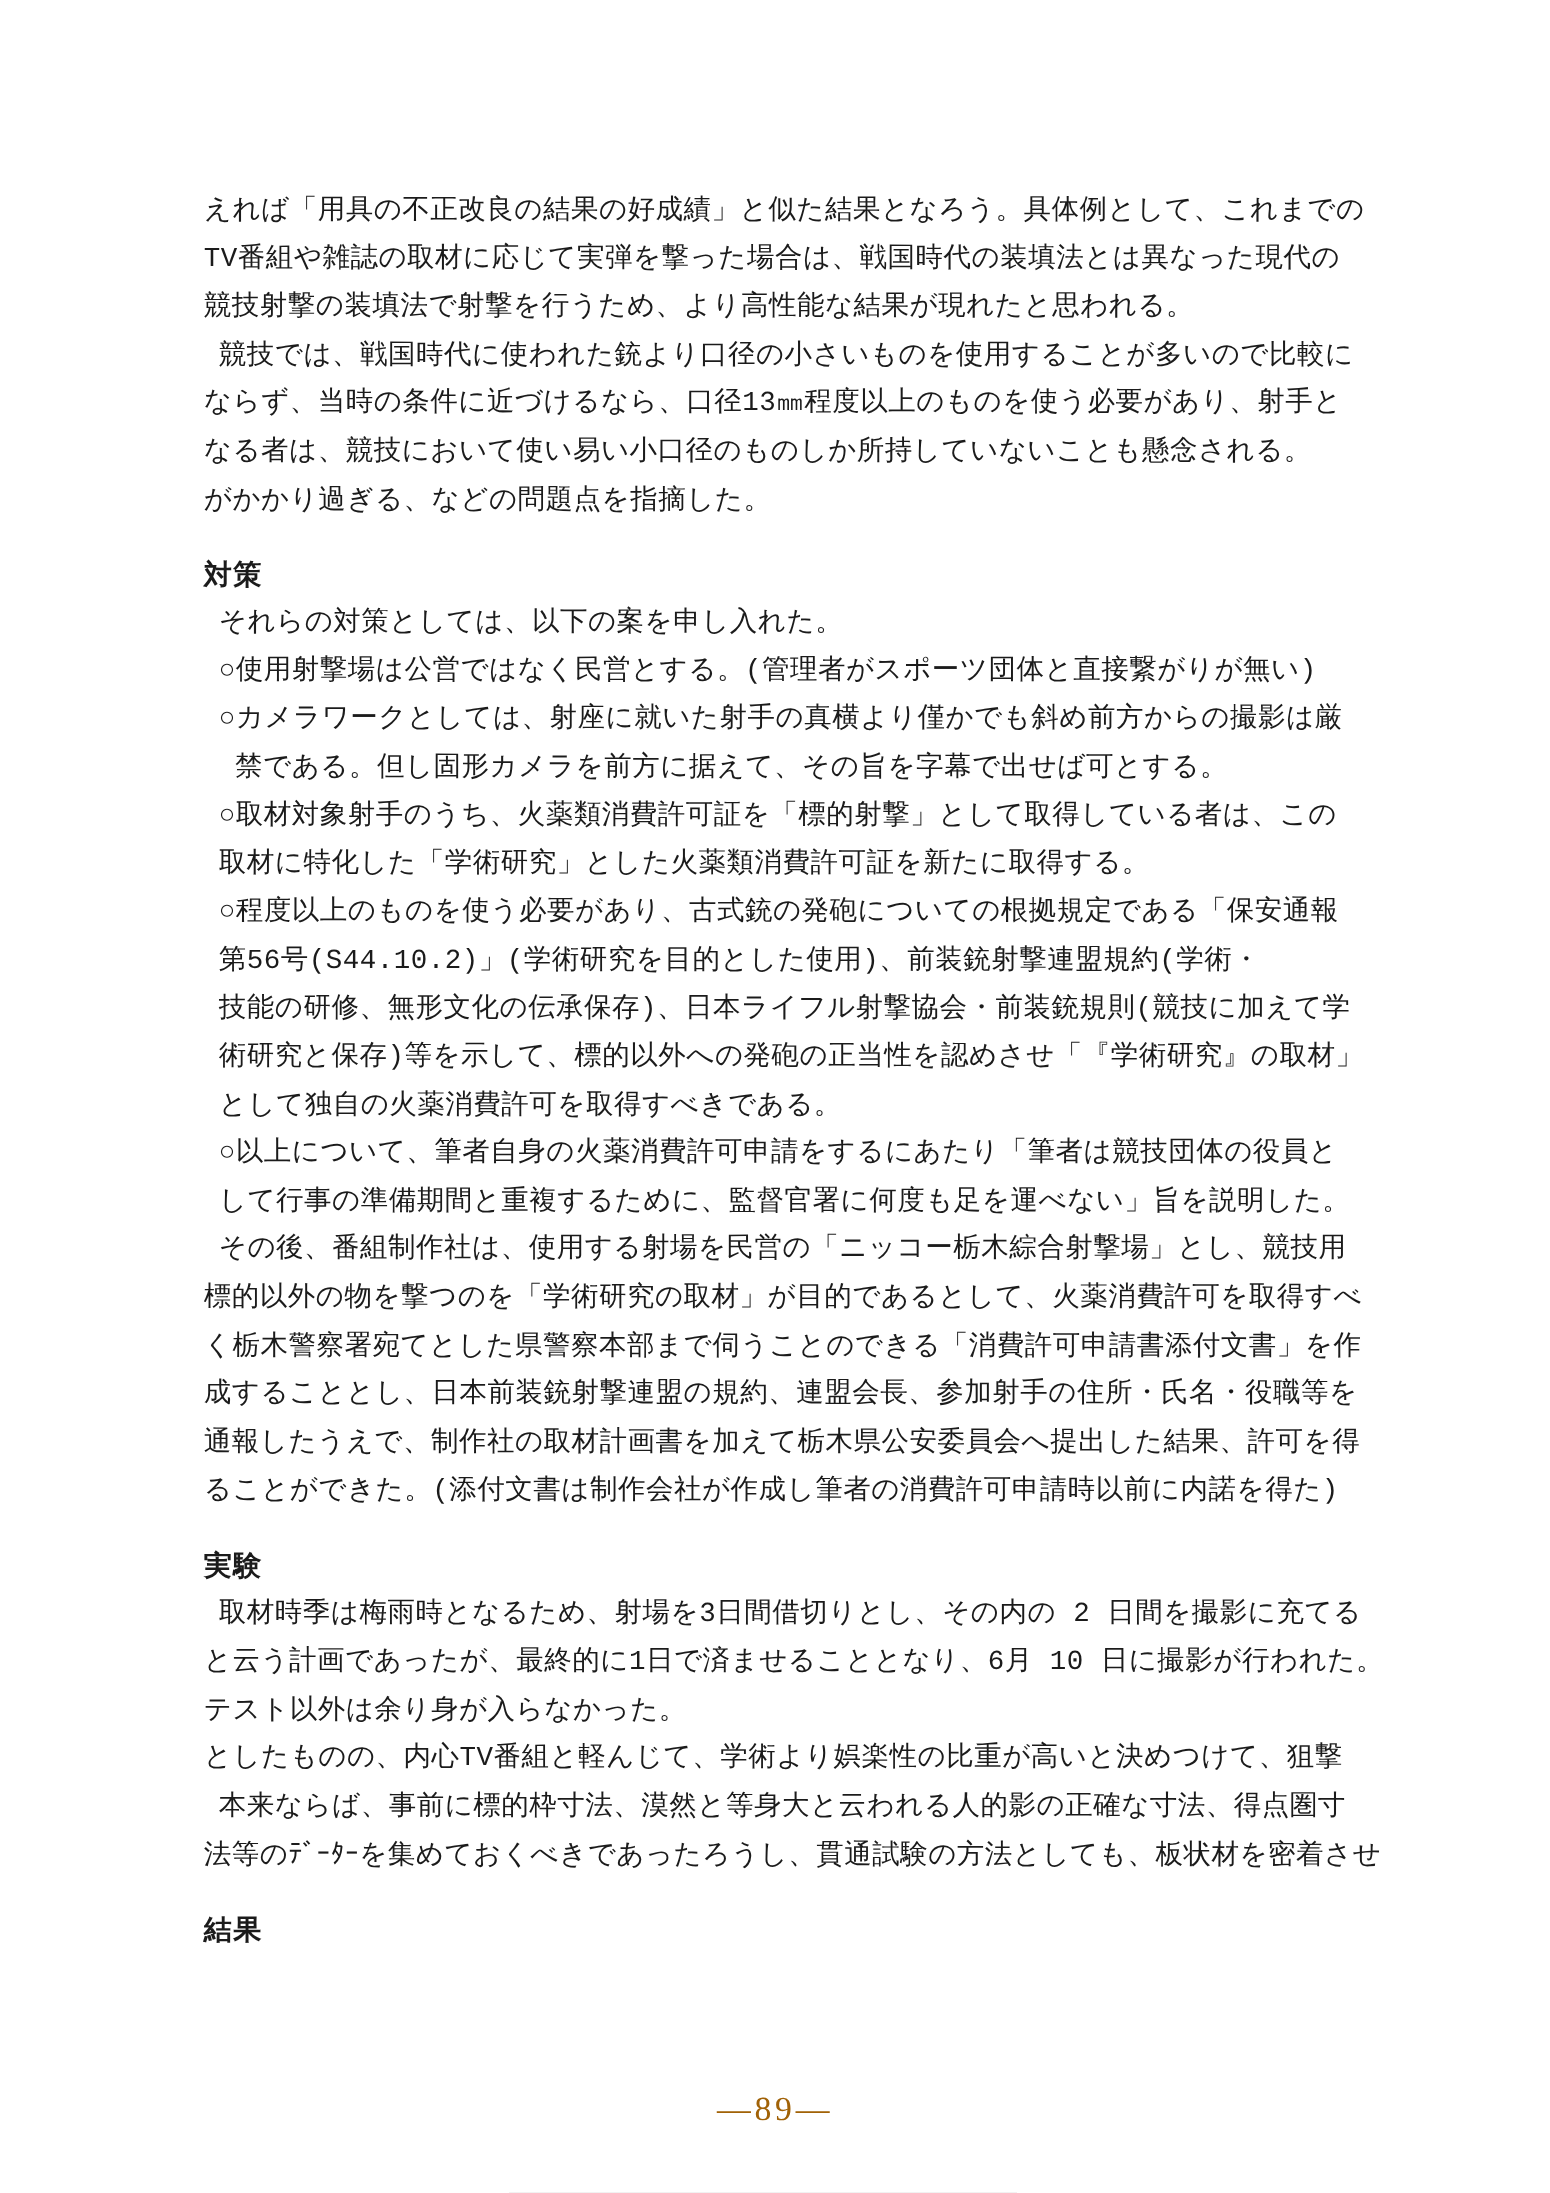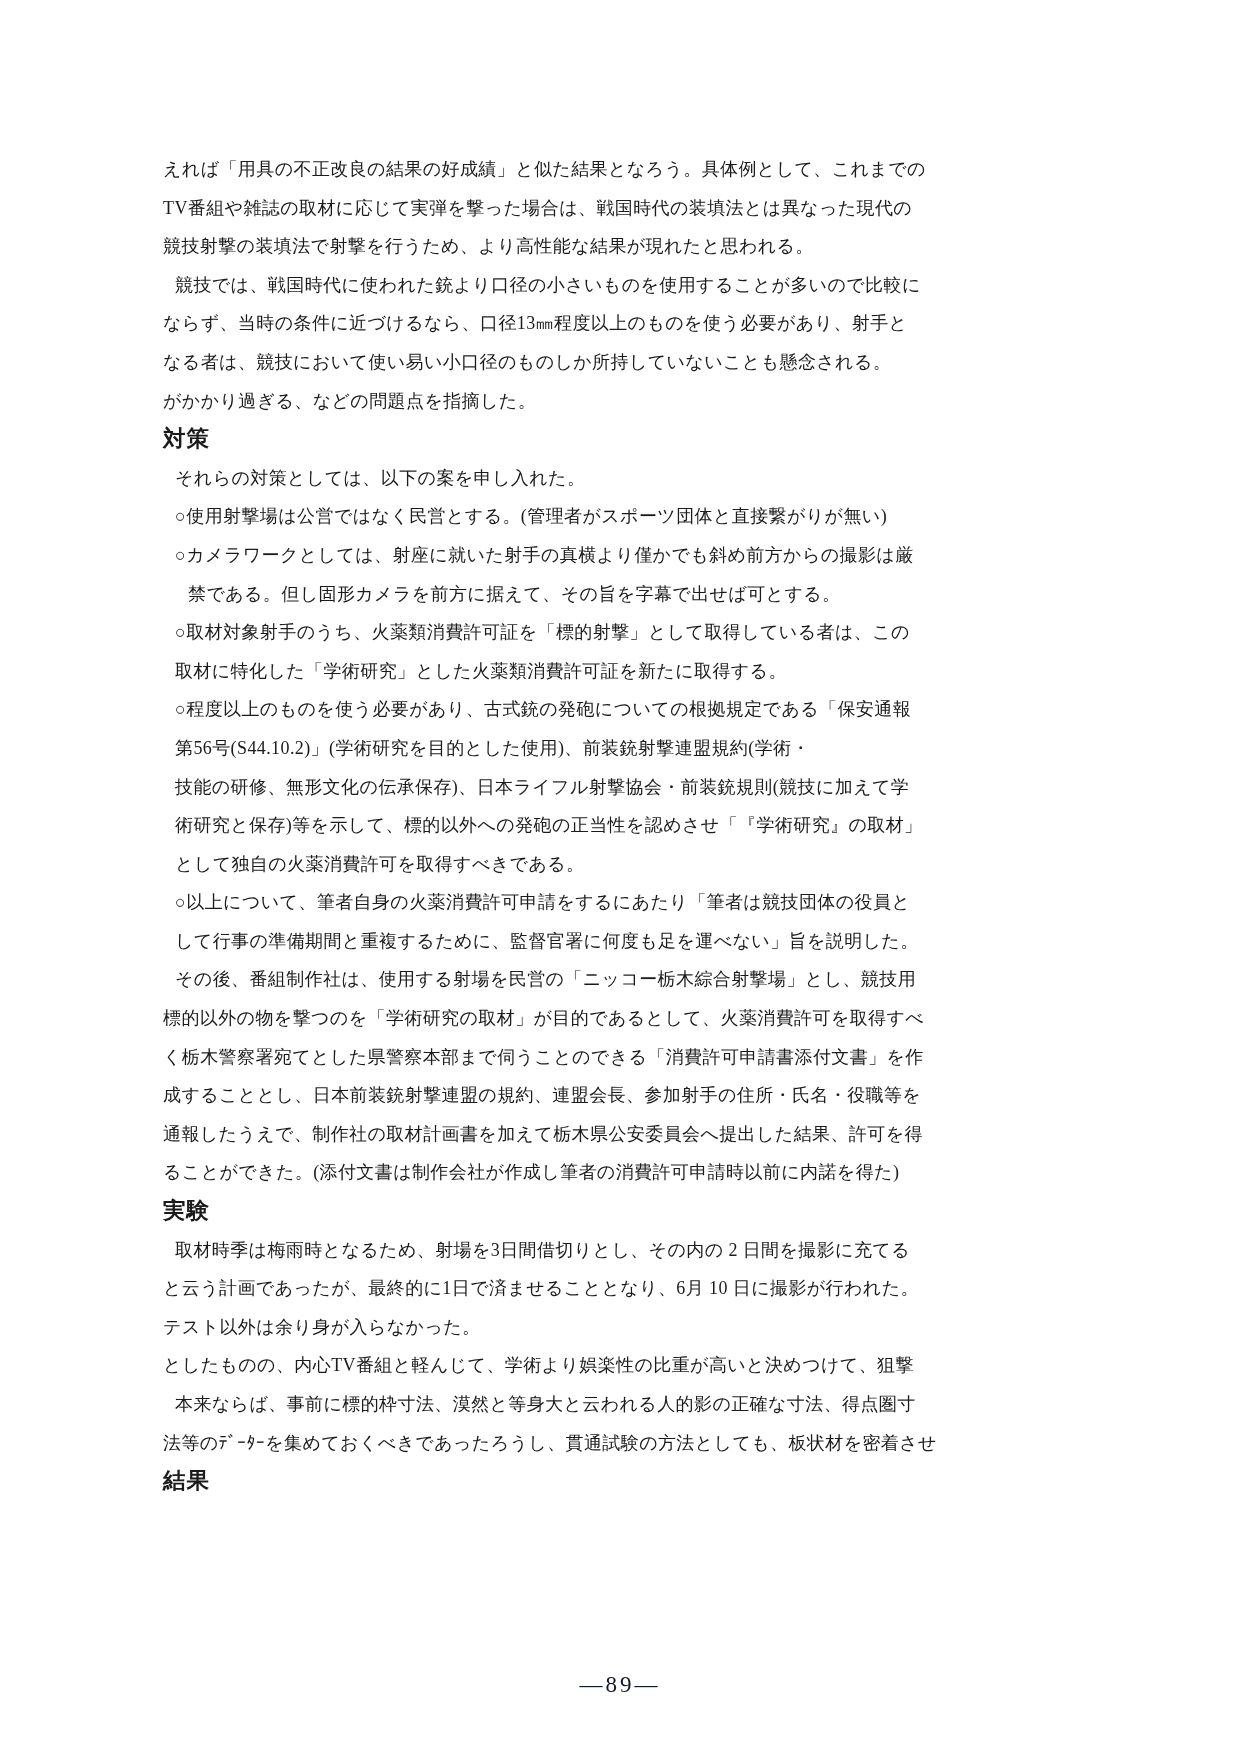--- a/index.html
+++ b/index.html
@@ -17,43 +17,45 @@
     font-family: "Liberation Serif", "DejaVu Serif", serif;
     overflow: hidden;
   }
   .content {
     position: absolute;
     left: 163px;
     top: 150px;
     width: 940px;
   }
   .line {
-    font-size: 18px;
+    font-size: 22px;
     line-height: 38.6px;
     height: 38.6px;
     white-space: nowrap;
     letter-spacing: 0.4px;
+    font-family: Liberation Mono, monospace;
   }
   .line.indent-1 { padding-left: 12px; }
   .line.indent-2 { padding-left: 25px; }
   .line.bold {
     font-weight: 700;
     font-family: "Liberation Sans", "DejaVu Sans", sans-serif;
     font-size: 22.5px;
     letter-spacing: 1px;
+    margin-top: 21px;
   }
   .page-number {
     position: absolute;
     top: 1672px;
     left: 0;
     width: 100%;
     text-align: center;
-    font-size: 23px;
+    font-size: 27px;
     letter-spacing: 3px;
-    color: #0f172a;
+    color: #a16207;
   }
 </style>
 </head>
 <body>
 
 <div class="page">
   <div class="content">
 
   <div class="line">えれば「用具の不正改良の結果の好成績」と似た結果となろう。具体例として、これまでの</div>
       <div class="line">TV番組や雑誌の取材に応じて実弾を撃った場合は、戦国時代の装填法とは異なった現代の</div>

